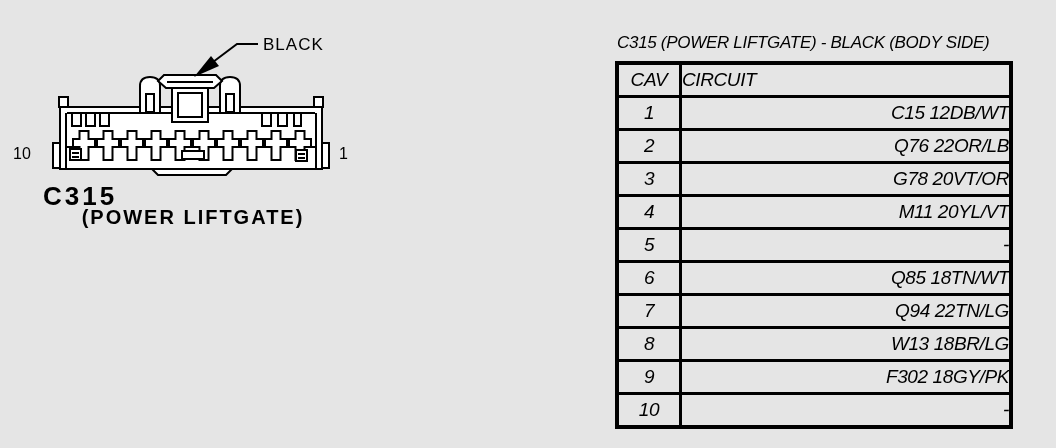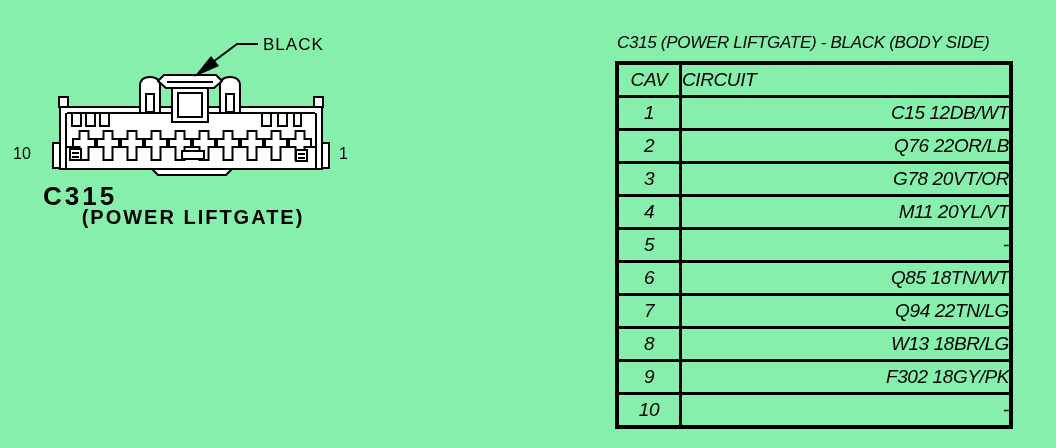--- a/index.html
+++ b/index.html
@@ -1,19 +1,19 @@
 <!DOCTYPE html>
 <html><head>
 <meta charset="utf-8">
 <style>
   html,body{margin:0;padding:0;background:#ffffff;}
   .stage{
     position:relative;
     width:1056px;height:448px;
-    background:#86efac;
+    background:#e5e5e5;
     font-family:"Liberation Sans", sans-serif;
     color:#000000;
     overflow:hidden;
   }
   
   .diagram-svg{position:absolute;left:0;top:0;}
   .svg-label{
     font-family:"Liberation Sans", sans-serif;
     fill:#000000;
   }

